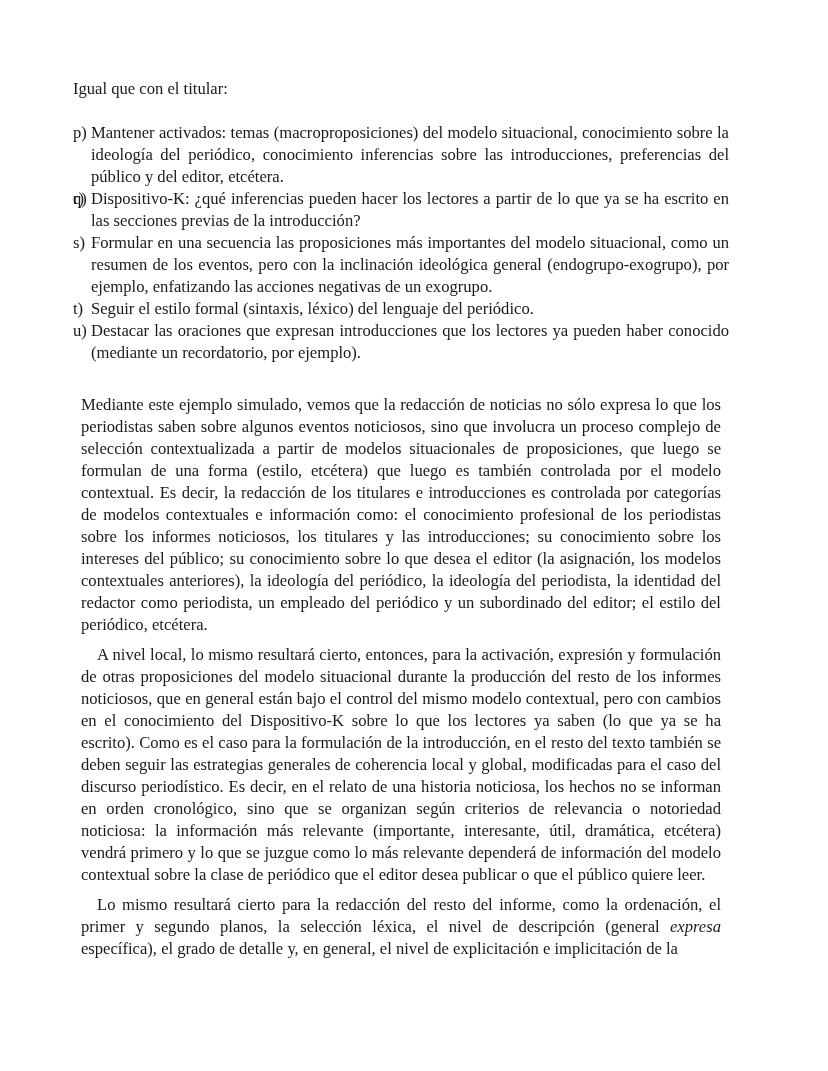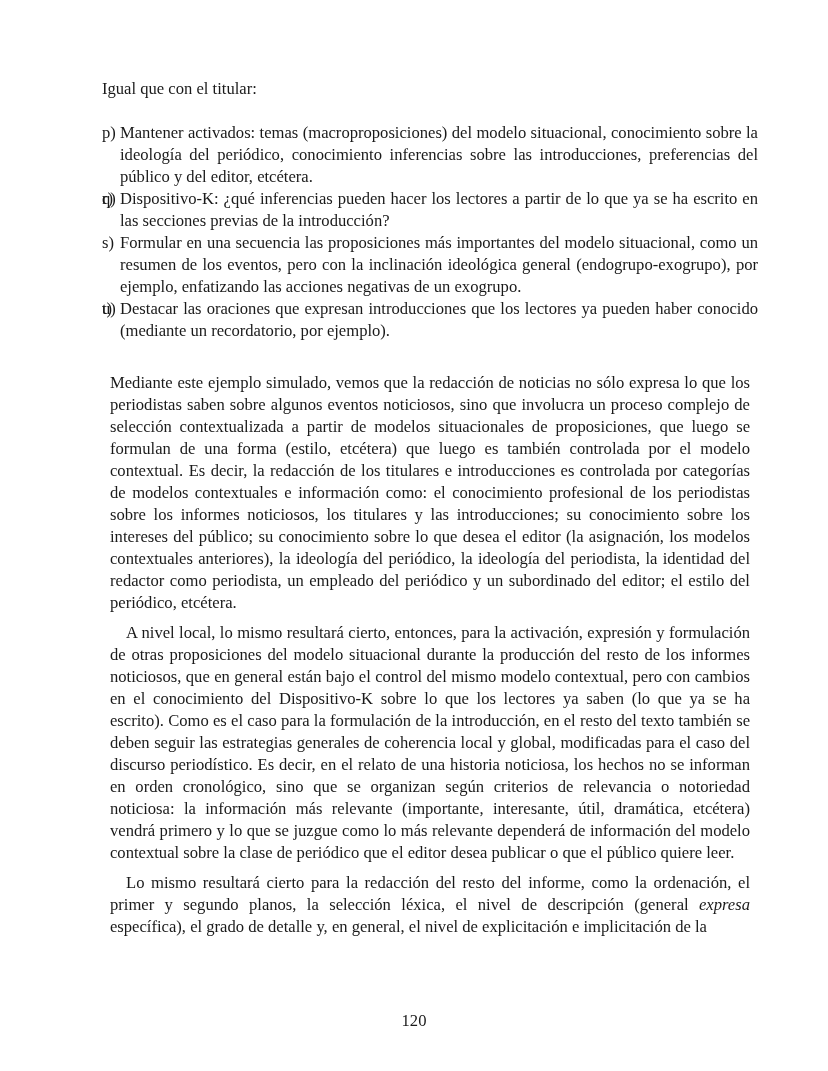--- a/index.html
+++ b/index.html
@@ -18,21 +18,21 @@
   }
   .page {
     position: absolute;
     left: 0; top: 0;
     width: 828px;
     height: 1071px;
     background: #ffffff;
   }
   .content {
     position: absolute;
-    left: 102px;
+    left: 73px;
     top: 78px;
     width: 656px;
   }
   .lead-line {
     font-size: 16.6px;
     line-height: 22px;
     text-align: left;
     margin: 0 0 0 0;
   }
   .gap-after-lead { height: 22px; }
@@ -106,33 +106,33 @@
       <li class="list-item">
         <span class="list-marker">r)</span>
         <span>Dispositivo-K: ¿qué inferencias pueden hacer los lectores a partir de lo que ya se ha escrito en las secciones previas de la introducción?</span>
       </li>
       <li class="list-item">
         <span class="list-marker">s)</span>
         <span>Formular en una secuencia las proposiciones más importantes del modelo situacional, como un resumen de los eventos, pero con la inclinación ideológica general (endogrupo-exogrupo), por ejemplo, enfatizando las acciones negativas de un exogrupo.</span>
       </li>
       <li class="list-item">
         <span class="list-marker">t)</span>
+        <span>Seguir el estilo formal (sintaxis, léxico) del lenguaje del periódico.</span>
       </li>
       <li class="list-item">
         <span class="list-marker">u)</span>
         <span>Destacar las oraciones que expresan introducciones que los lectores ya pueden haber conocido (mediante un recordatorio, por ejemplo).</span>
       </li>
     </ul>
 
     <div class="gap-before-body"></div>
 
     <p class="para">Mediante este ejemplo simulado, vemos que la redacción de noticias no sólo expresa lo que los periodistas saben sobre algunos eventos noticiosos, sino que involucra un proceso complejo de selección contextualizada a partir de modelos situacionales de proposiciones, que luego se formulan de una forma (estilo, etcétera) que luego es también controlada por el modelo contextual. Es decir, la redacción de los titulares e introducciones es controlada por categorías de modelos contextuales e información como: el conocimiento profesional de los periodistas sobre los informes noticiosos, los titulares y las introducciones; su conocimiento sobre los intereses del público; su conocimiento sobre lo que desea el editor (la asignación, los modelos contextuales anteriores), la ideología del periódico, la ideología del periodista, la identidad del redactor como periodista, un empleado del periódico y un subordinado del editor; el estilo del periódico, etcétera.</p>
 
     <p class="para indented">A nivel local, lo mismo resultará cierto, entonces, para la activación, expresión y formulación de otras proposiciones del modelo situacional durante la producción del resto de los informes noticiosos, que en general están bajo el control del mismo modelo contextual, pero con cambios en el conocimiento del Dispositivo-K sobre lo que los lectores ya saben (lo que ya se ha escrito). Como es el caso para la formulación de la introducción, en el resto del texto también se deben seguir las estrategias generales de coherencia local y global, modificadas para el caso del discurso periodístico. Es decir, en el relato de una historia noticiosa, los hechos no se informan en orden cronológico, sino que se organizan según criterios de relevancia o notoriedad noticiosa: la información más relevante (importante, interesante, útil, dramática, etcétera) vendrá primero y lo que se juzgue como lo más relevante dependerá de información del modelo contextual sobre la clase de periódico que el editor desea publicar o que el público quiere leer.</p>
 
     <p class="para indented">
       <span>Lo mismo resultará cierto para la redacción del resto del informe, como la ordenación, el primer y segundo planos, la selección léxica, el nivel de descripción (general </span><em class="ital">expresa</em><span> específica), el grado de detalle y, en general, el nivel de explicitación e implicitación de la</span>
     </p>
 
   </div>
 
-  <div class="page-number">120</div>
 </div>
 
 </body></html>

